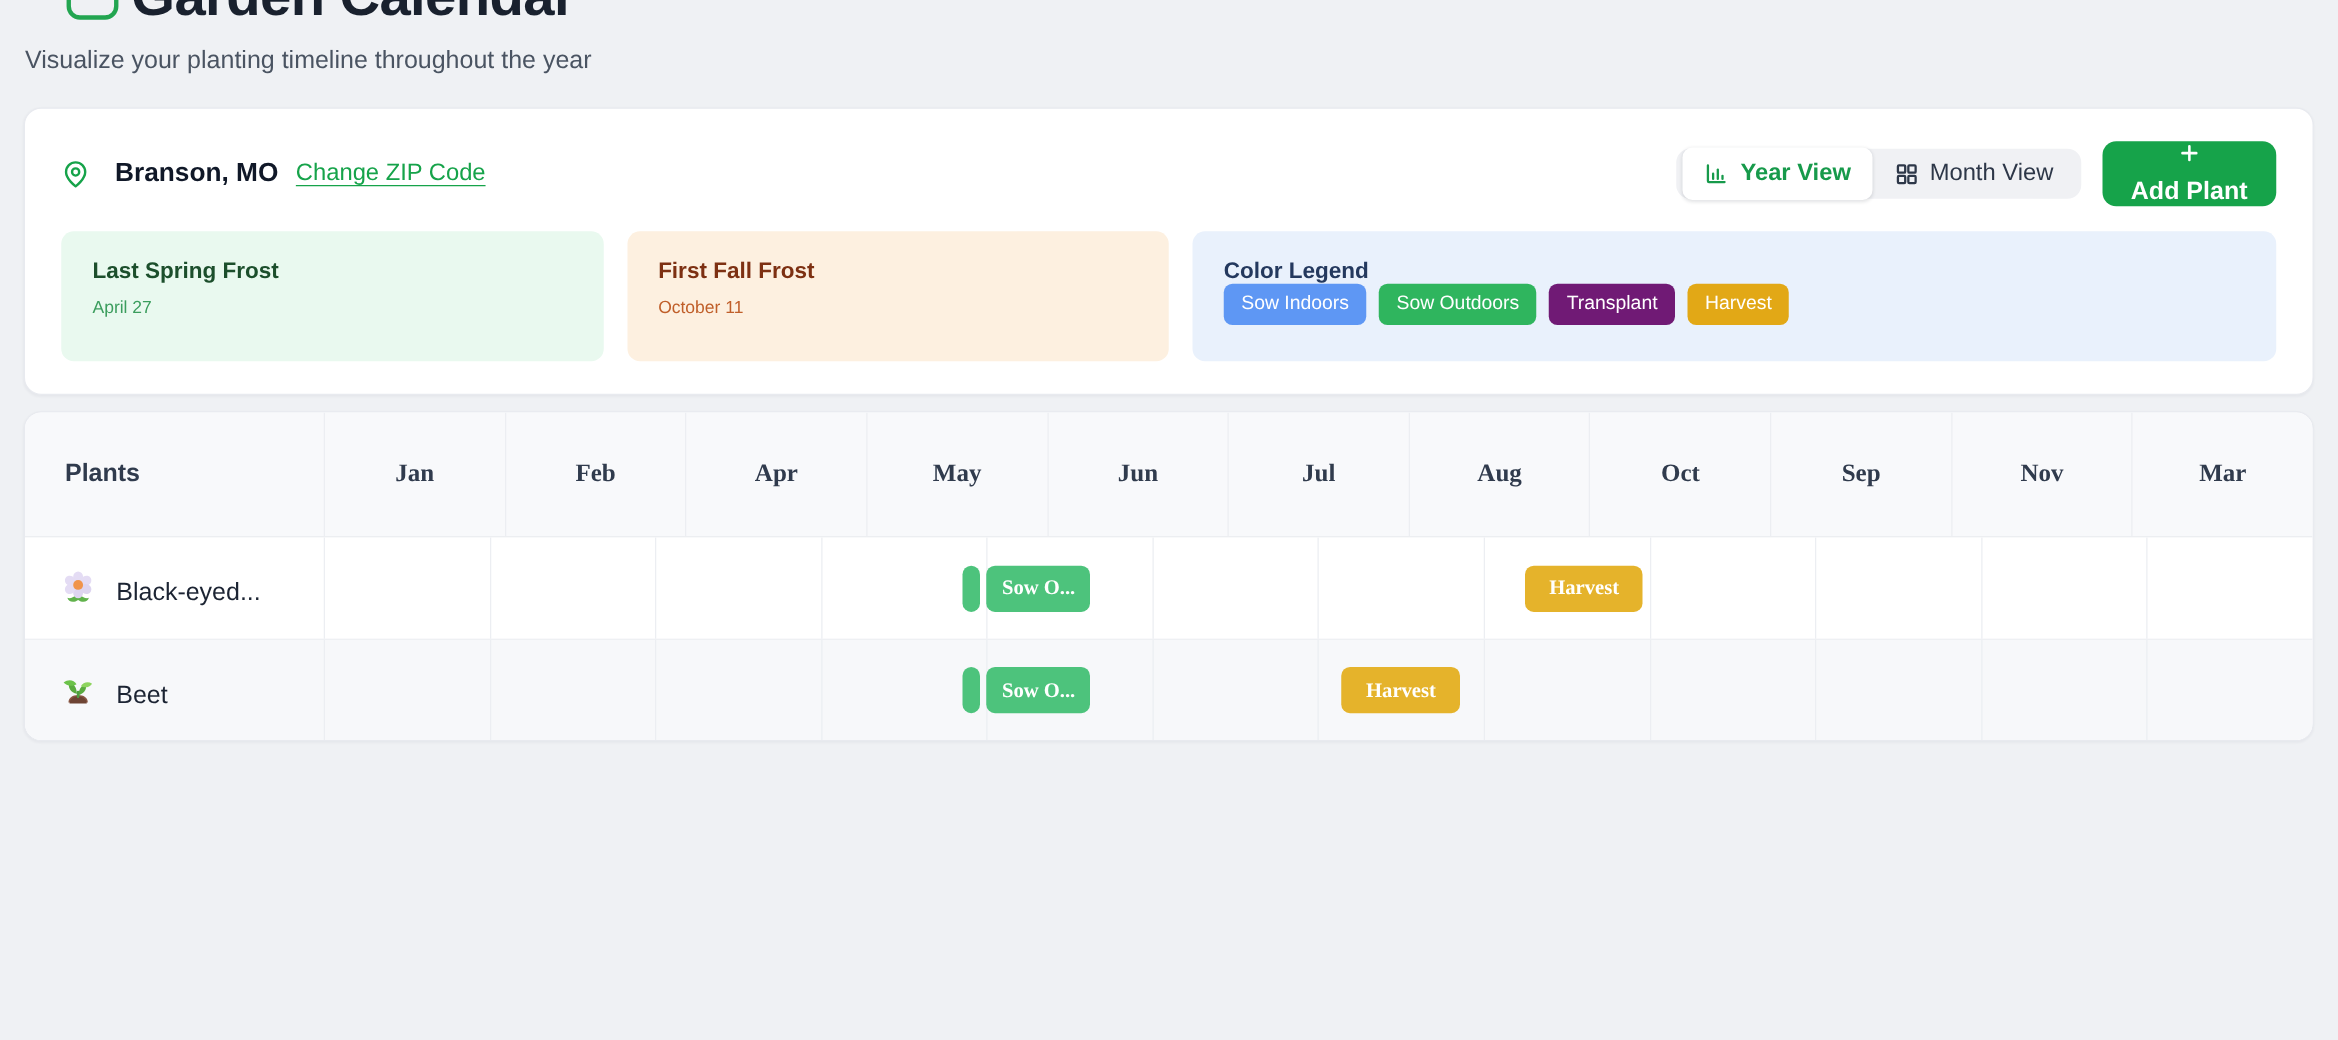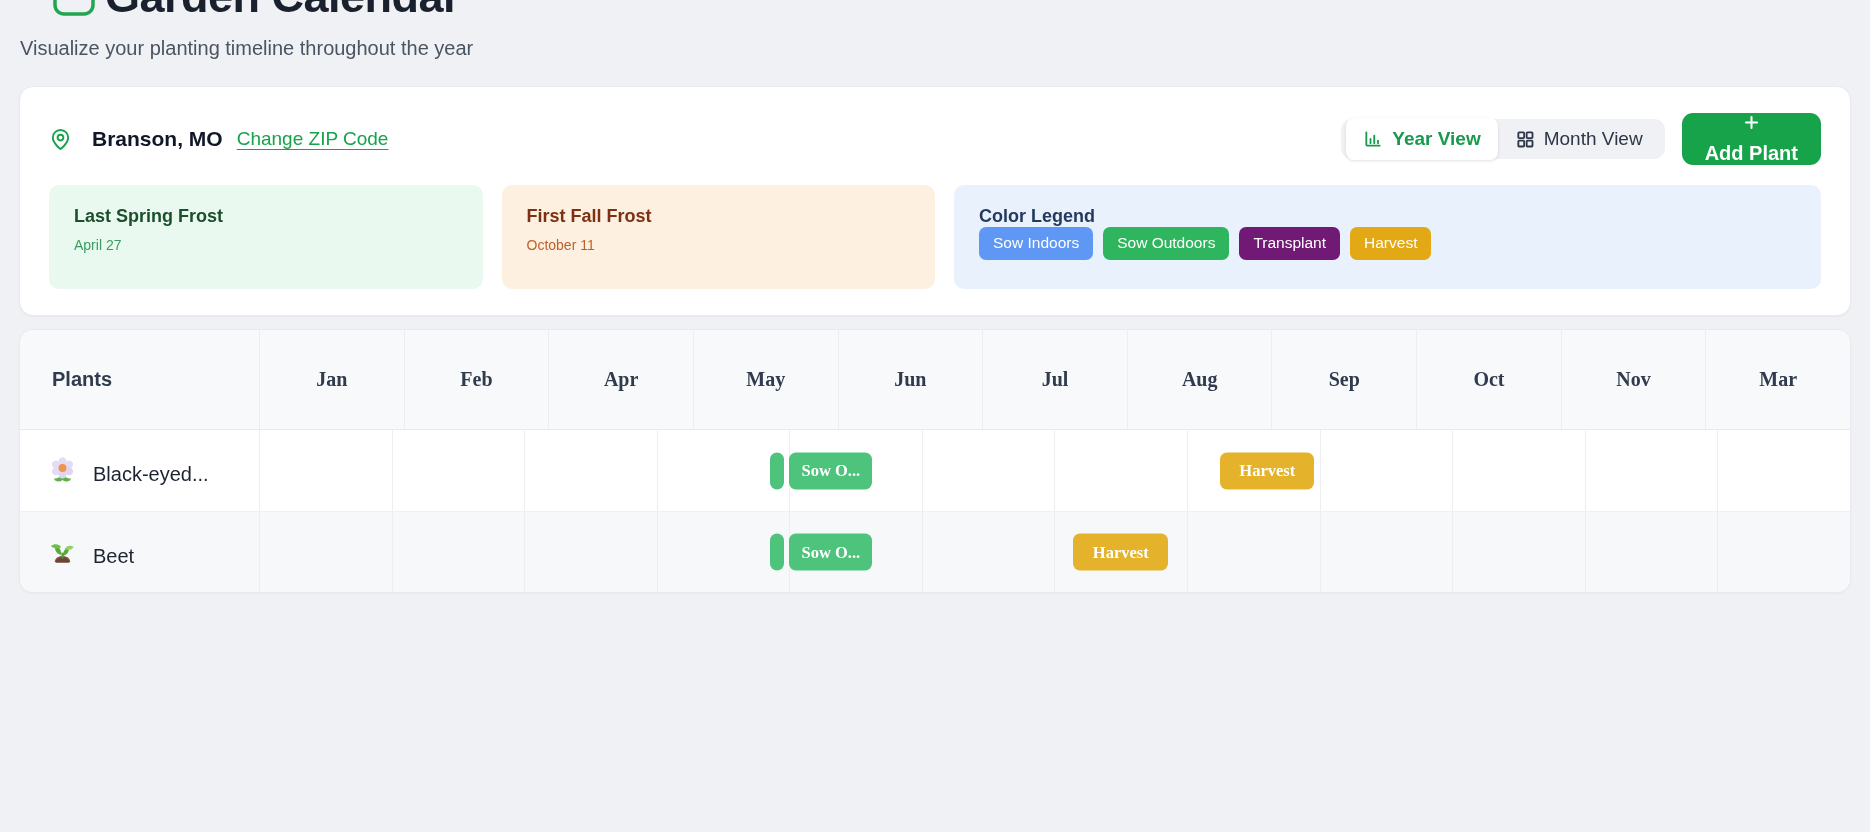--- a/index.html
+++ b/index.html
@@ -184,22 +184,22 @@
     <div class="cal-header-row">
       <div class="plants-col">Plants</div>
       <div class="month-grid" id="month-headers">
           <div class="month-cell">Jan</div>
           <div class="month-cell">Feb</div>
           <div class="month-cell">Apr</div>
           <div class="month-cell">May</div>
           <div class="month-cell">Jun</div>
           <div class="month-cell">Jul</div>
           <div class="month-cell">Aug</div>
+          <div class="month-cell">Oct</div>
           <div class="month-cell">Sep</div>
-          <div class="month-cell">Oct</div>
           <div class="month-cell">Nov</div>
           <div class="month-cell">Mar</div>
         </div>
     </div>
     <div id="cal-rows">
         <div class="cal-row">
           <div class="plant-cell">
             <span style="display: flex;">
               <svg width="31" height="31" viewBox="0 0 36 36">
                 <path d="M18 23 C14 27 10 28 8 27 C9 31 14 32 18 29 C22 32 27 31 28 27 C26 28 22 27 18 23Z" fill="#61b24c"></path>

